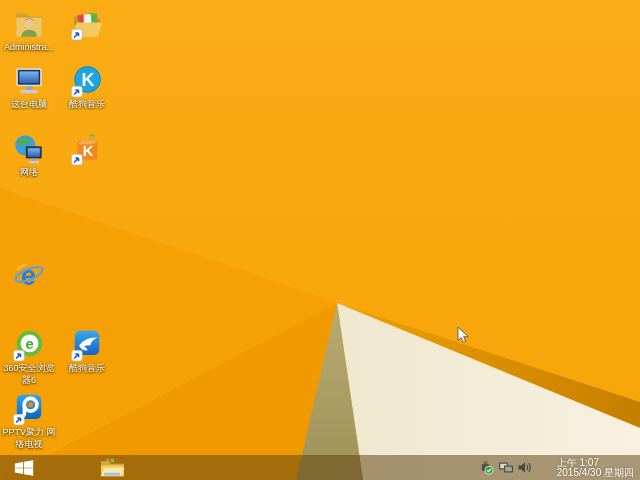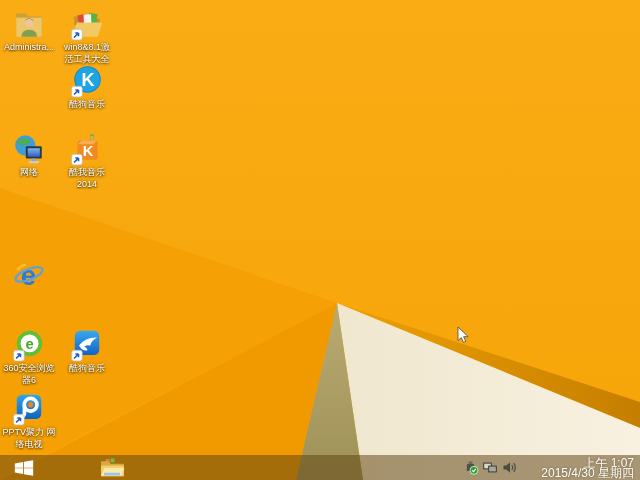--- a/index.html
+++ b/index.html
@@ -22,21 +22,21 @@
     position:absolute;left:0;bottom:0;width:640px;height:25px;
     background:rgba(95,67,20,.52);
     display:flex;align-items:center;
   }
   .tb-btn{height:25px;display:flex;align-items:center;justify-content:center;}
   #start-btn{width:44px;margin-left:2px;}
   #explorer-btn{width:36px;margin-left:48px;}
   #tray{position:absolute;right:6px;top:0;height:25px;display:flex;align-items:center;}
   .tray-ic{width:16px;height:16px;margin-left:3px;display:flex;align-items:center;justify-content:center;}
   #clock{
-    margin-left:24px;text-align:right;color:#fff;font-size:12px;line-height:10px;
+    margin-left:24px;text-align:left;color:#fff;font-size:10px;line-height:10px;
     text-shadow:0 0 2px rgba(70,50,10,.6);
   }
   #cursor{position:absolute;left:457px;top:326px;width:13px;height:18px;}
 </style>
 </head>
 <body>
 
 <div id="screen">
 
   <svg id="wallpaper" viewBox="0 0 640 480">
@@ -96,24 +96,34 @@
       <svg viewBox="0 0 32 32">
         <path d="M4,9 h10 l2,2 h12 v6 H4z" fill="#C2922F"></path>
         <rect x="8" y="7" width="8" height="13" fill="#DE4A36" transform="rotate(-12 12 13)"></rect>
         <rect x="17" y="6" width="8" height="13" fill="#56B445" transform="rotate(10 21 12)"></rect>
         <rect x="13" y="7" width="7" height="12" fill="#F4F4F0" transform="rotate(-2 16 13)"></rect>
         <path d="M2,28 l4.5,-13.5 h24 L26,28z" fill="#F1CA63"></path>
         <rect x="1.5" y="21" width="10" height="10" rx="2" fill="#fff" stroke="#AEB8C2" stroke-width="0.6"></rect>
         <path d="M3.8,28.7 L8,24.5 M8,24.5 h-3 M8,24.5 v3" stroke="#1E5AC8" stroke-width="1.5" fill="none"></path>
       </svg>
     </div>
-    <div class="lbl">win8&amp;8.1激
-活工具大全</div>
-  </div>
-
+  </div>
+
+  <div class="cell" style="left:0px;top:64px">
+    <div class="ic">
+      <svg viewBox="0 0 32 32">
+        <rect x="4" y="4" width="24" height="17" rx="1.5" fill="#D9E2EA"></rect>
+        <rect x="5.5" y="5.5" width="21" height="14" fill="#26384A"></rect>
+        <rect x="7" y="7" width="18" height="11" fill="url(#scr)"></rect>
+        <rect x="13" y="21" width="6" height="3.5" fill="#9AA7B4"></rect>
+        <rect x="8" y="24.5" width="16" height="3" rx="1" fill="#C3CDD8"></rect>
+      </svg>
+    </div>
+    <div class="lbl">这台电脑</div>
+  </div>
 
   <div class="cell" style="left:58px;top:64px">
     <div class="ic">
       <svg viewBox="0 0 32 32">
         <circle cx="16.5" cy="14.5" r="12" fill="#1CA4E4"></circle>
         <circle cx="16.5" cy="14.5" r="12" fill="none" stroke="#1689C4" stroke-width="1"></circle>
         <text x="17" y="20.5" font-size="17" font-weight="bold" fill="#fff" text-anchor="middle" font-family="Liberation Sans,sans-serif">K</text>
         <rect x="1.5" y="21" width="10" height="10" rx="2" fill="#fff" stroke="#AEB8C2" stroke-width="0.6"></rect>
         <path d="M3.8,28.7 L8,24.5 M8,24.5 h-3 M8,24.5 v3" stroke="#1E5AC8" stroke-width="1.5" fill="none"></path>
       </svg>
@@ -140,22 +150,20 @@
     <div class="ic">
       <svg viewBox="0 0 32 32">
         <text x="20" y="9" font-size="10" fill="#2FB3A6" text-anchor="middle" font-family="DejaVu Sans,sans-serif">♫</text>
         <rect x="7" y="8" width="19" height="18" rx="2.5" fill="#F08A1E"></rect>
         <path d="M7.5,11.5 l3.5,-3.5 h14.5 l-3.5,3.5z" fill="#F7AC55"></path>
         <text x="17" y="23" font-size="14" font-weight="bold" fill="#fff" text-anchor="middle" font-family="Liberation Sans,sans-serif">K</text>
         <rect x="1.5" y="21" width="10" height="10" rx="2" fill="#fff" stroke="#AEB8C2" stroke-width="0.6"></rect>
         <path d="M3.8,28.7 L8,24.5 M8,24.5 h-3 M8,24.5 v3" stroke="#1E5AC8" stroke-width="1.5" fill="none"></path>
       </svg>
     </div>
-    <div class="lbl">酷我音乐
-2014</div>
   </div>
 
 
 
   <div class="cell" style="left:0px;top:259px">
     <div class="ic">
       <svg viewBox="0 0 32 32">
         <text x="15.5" y="24.5" font-size="26" font-weight="bold" fill="#2C7CD6" text-anchor="middle" font-family="Liberation Sans,sans-serif">e</text>
         <ellipse cx="16" cy="14.5" rx="13.5" ry="5" fill="none" stroke="#5FA0DC" stroke-width="2.2" transform="rotate(-22 16 14.5)"></ellipse>
         <path d="M5,10.5 q3,-4.5 8,-5" stroke="#F4C23C" stroke-width="2" fill="none"></path>

